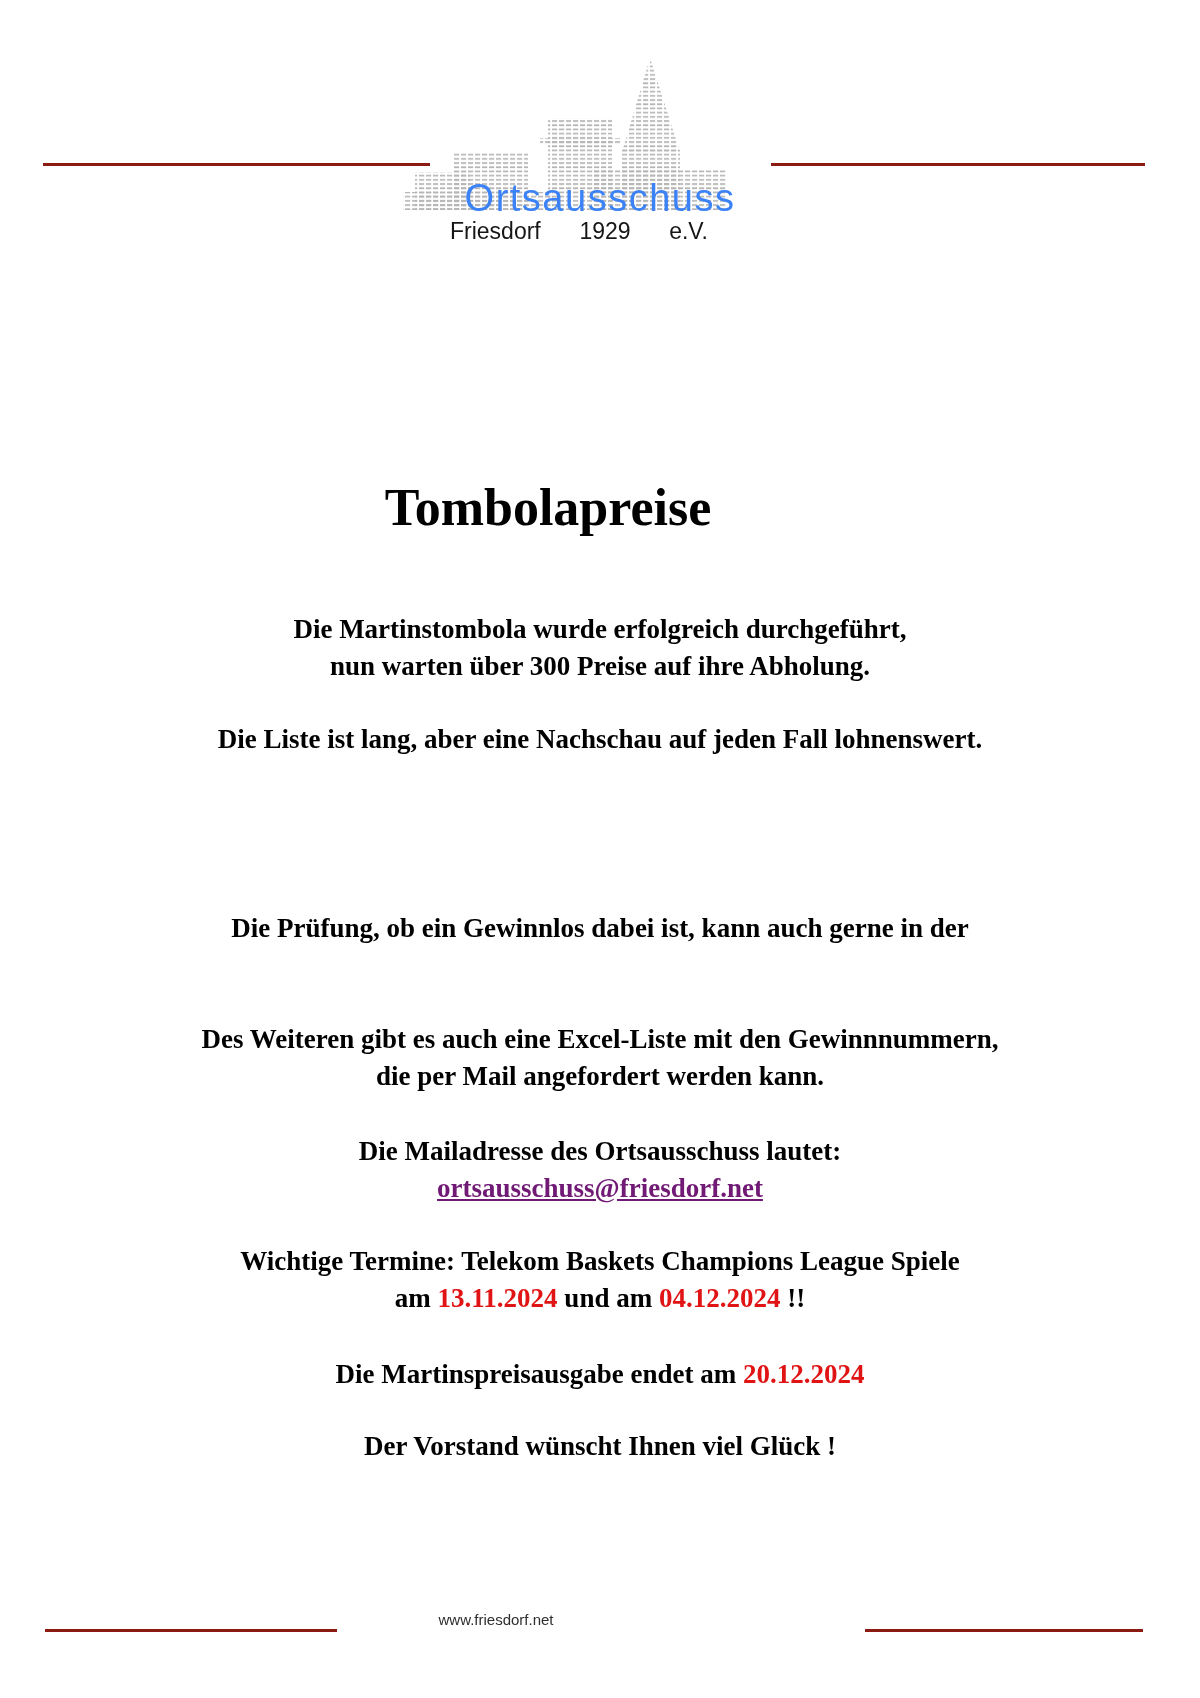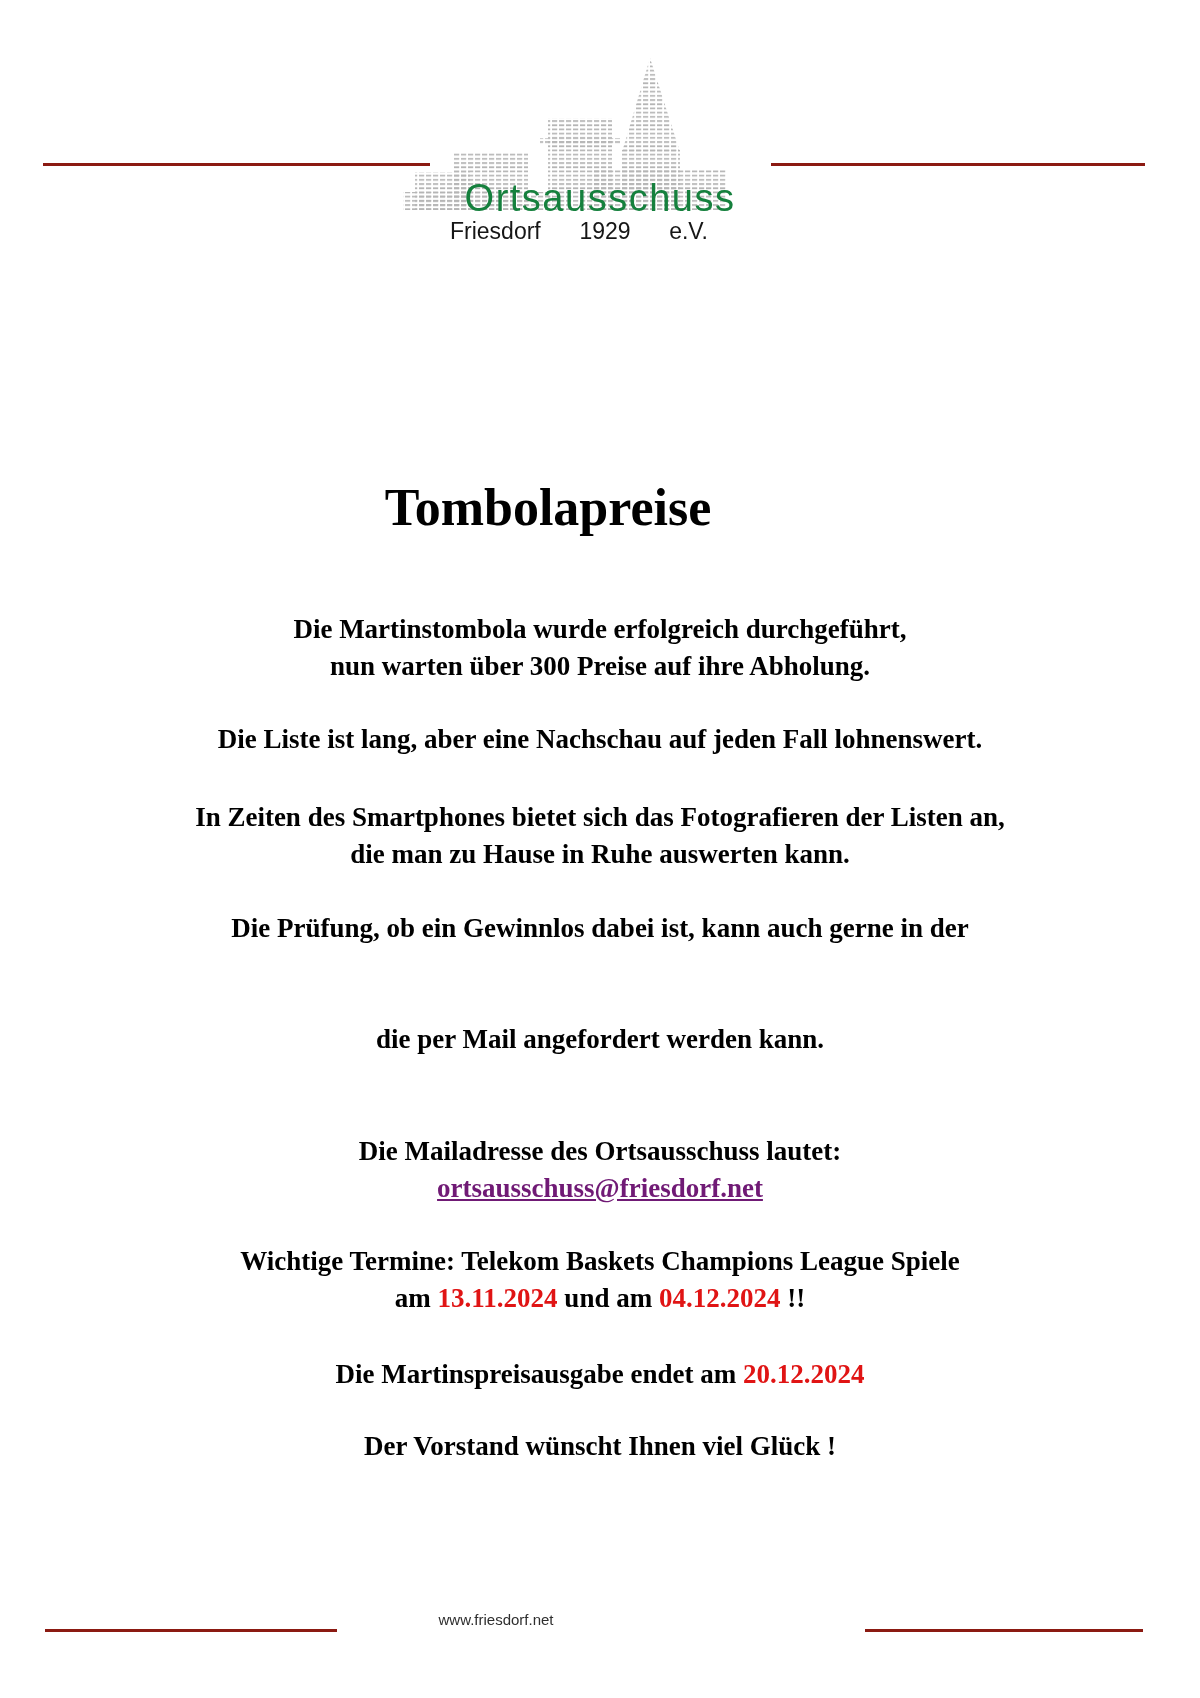--- a/index.html
+++ b/index.html
@@ -25,21 +25,21 @@
     left: 398px; top: 52px;
     width: 332px; height: 160px;
   }
   .org-name {
     position: absolute;
     left: 0; top: 178px; width: 1200px;
     text-align: center;
     font-family: "Liberation Sans", sans-serif;
     font-size: 38px;
     letter-spacing: 1.5px;
-    color: #15803d;
+    color: #3b82f6;
     line-height: 40px;
   }
   .org-subline {
     position: absolute;
     left: 450px; top: 218px; width: 258px;
     display: flex;
     justify-content: space-between;
     font-family: "Liberation Sans", sans-serif;
     font-size: 23px;
     color: #161616;
@@ -126,30 +126,27 @@
 
   <div class="para p1">
     <div>Die Martinstombola wurde erfolgreich durchgeführt,</div>
     <div>nun warten über 300 Preise auf ihre Abholung.</div>
   </div>
 
   <div class="para p2">
     <div>Die Liste ist lang, aber eine Nachschau auf jeden Fall lohnenswert.</div>
   </div>
 
-  <div class="para p3">
-    <div>In Zeiten des Smartphones bietet sich das Fotografieren der Listen an,</div>
-    <div>die man zu Hause in Ruhe auswerten kann.</div>
-  </div>
 
   <div class="para p4">
     <div>Die Prüfung, ob ein Gewinnlos dabei ist, kann auch gerne in der</div>
   </div>
 
   <div class="para p5">
+    <div>Des Weiteren gibt es auch eine Excel-Liste mit den Gewinnnummern,</div>
     <div>die per Mail angefordert werden kann.</div>
   </div>
 
   <div class="para p6">
     <div>Die Mailadresse des Ortsausschuss lautet:</div>
     <div>
       <a href="#" class="email-link">ortsausschuss@friesdorf.net</a>
     </div>
   </div>
 

